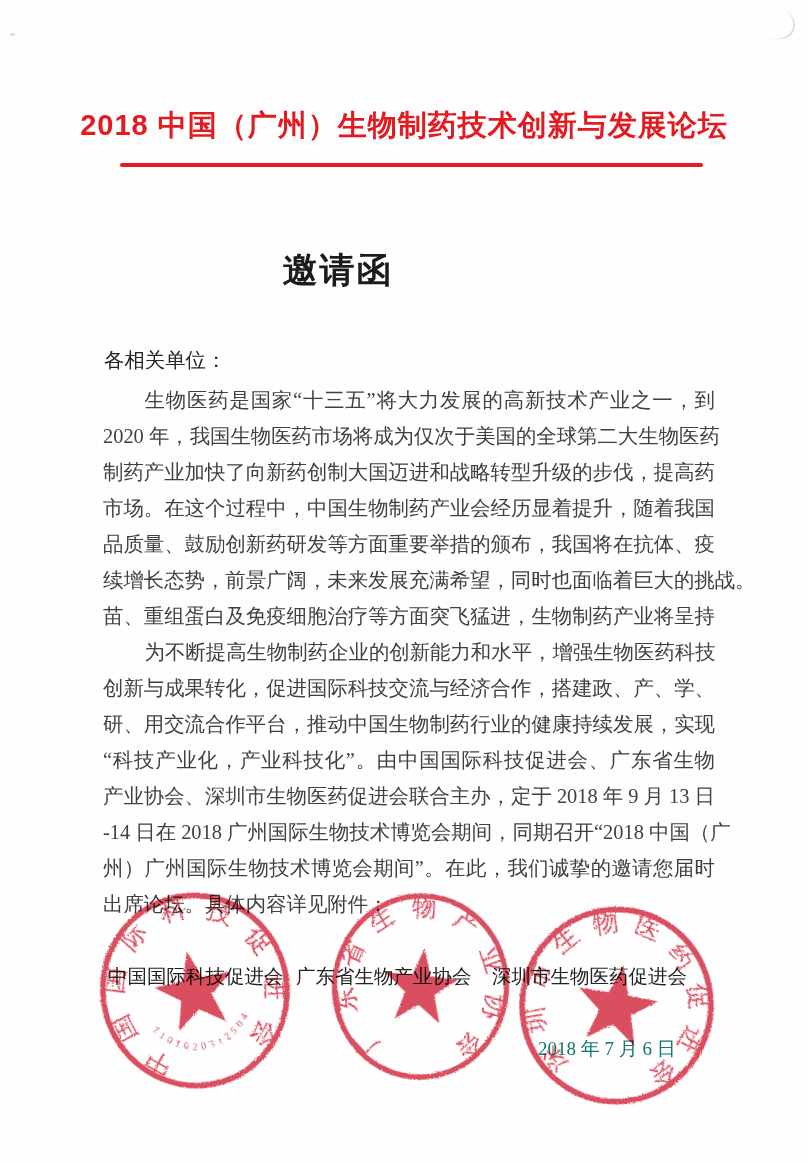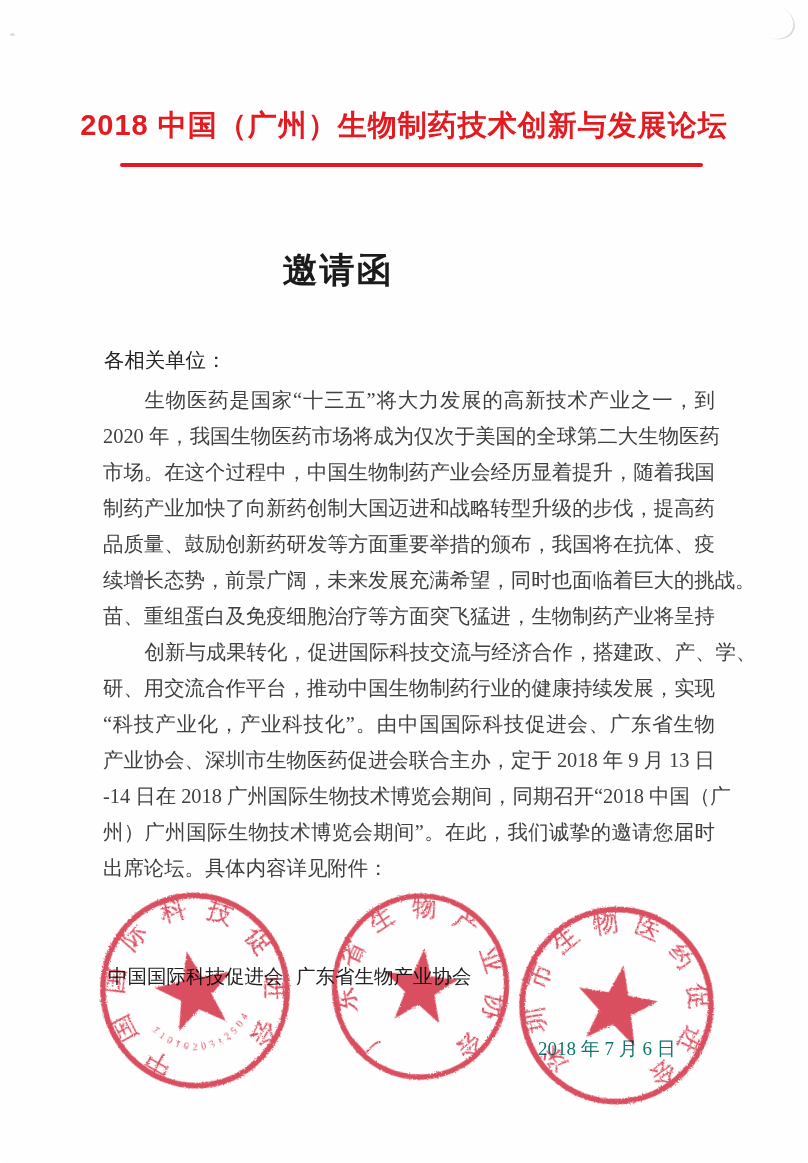--- a/index.html
+++ b/index.html
@@ -104,36 +104,38 @@
     <div class="abs" id="doc-title">2018 中国（广州）生物制药技术创新与发展论坛</div>
     <div class="abs" id="title-rule"></div>
 
     <div class="abs" id="letter-heading">邀请函</div>
 
     <div class="abs" id="salutation">各相关单位：</div>
 
     <div class="abs para" id="para1">
         <div class="tline">生物医药是国家“十三五”将大力发展的高新技术产业之一，到</div>
         <div class="tline">2020 年，我国生物医药市场将成为仅次于美国的全球第二大生物医药</div>
+        <div class="tline">制药产业加快了向新药创制大国迈进和战略转型升级的步伐，提高药</div>
         <div class="tline">市场。在这个过程中，中国生物制药产业会经历显着提升，随着我国</div>
-        <div class="tline">制药产业加快了向新药创制大国迈进和战略转型升级的步伐，提高药</div>
         <div class="tline">品质量、鼓励创新药研发等方面重要举措的颁布，我国将在抗体、疫</div>
         <div class="tline">续增长态势，前景广阔，未来发展充满希望，同时也面临着巨大的挑战。</div>
         <div class="tline">苗、重组蛋白及免疫细胞治疗等方面突飞猛进，生物制药产业将呈持</div>
       </div>
 
     <div class="abs para" id="para2">
+        <div class="tline">为不断提高生物制药企业的创新能力和水平，增强生物医药科技</div>
         <div class="tline">创新与成果转化，促进国际科技交流与经济合作，搭建政、产、学、</div>
         <div class="tline">研、用交流合作平台，推动中国生物制药行业的健康持续发展，实现</div>
         <div class="tline">“科技产业化，产业科技化”。由中国国际科技促进会、广东省生物</div>
         <div class="tline">产业协会、深圳市生物医药促进会联合主办，定于 2018 年 9 月 13 日</div>
         <div class="tline">-14 日在 2018 广州国际生物技术博览会期间，同期召开“2018 中国（广</div>
         <div class="tline">州）广州国际生物技术博览会期间”。在此，我们诚挚的邀请您届时</div>
         <div class="tline">出席论坛。具体内容详见附件：</div>
       </div>
 
     <div class="abs org" id="org-1">中国国际科技促进会</div>
     <div class="abs org" id="org-2">广东省生物产业协会</div>
+    <div class="abs org" id="org-3">深圳市生物医药促进会</div>
 
     <div class="abs" id="doc-date">2018 年 7 月 6 日</div>
   </div>
 
 </div>
 
 </body></html>

